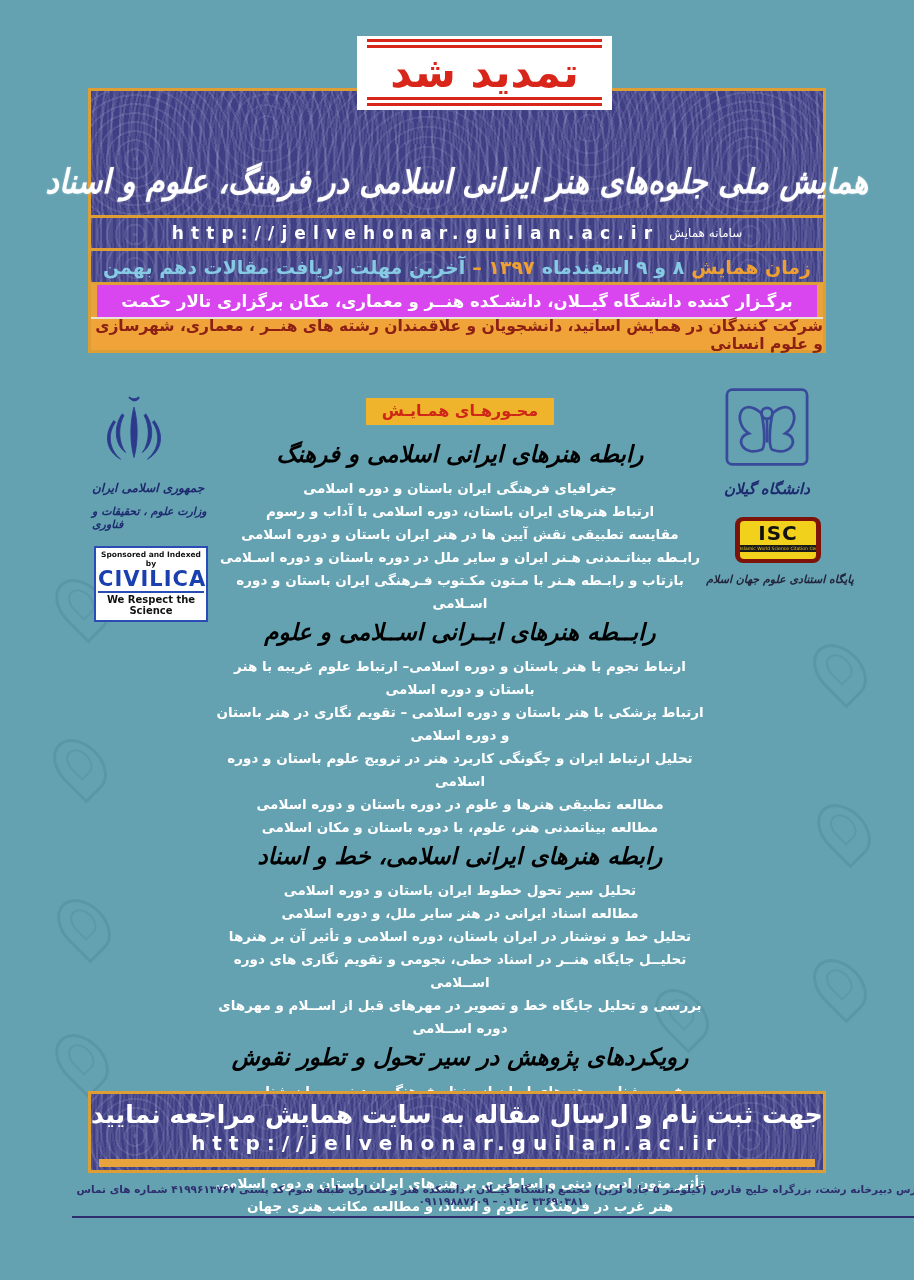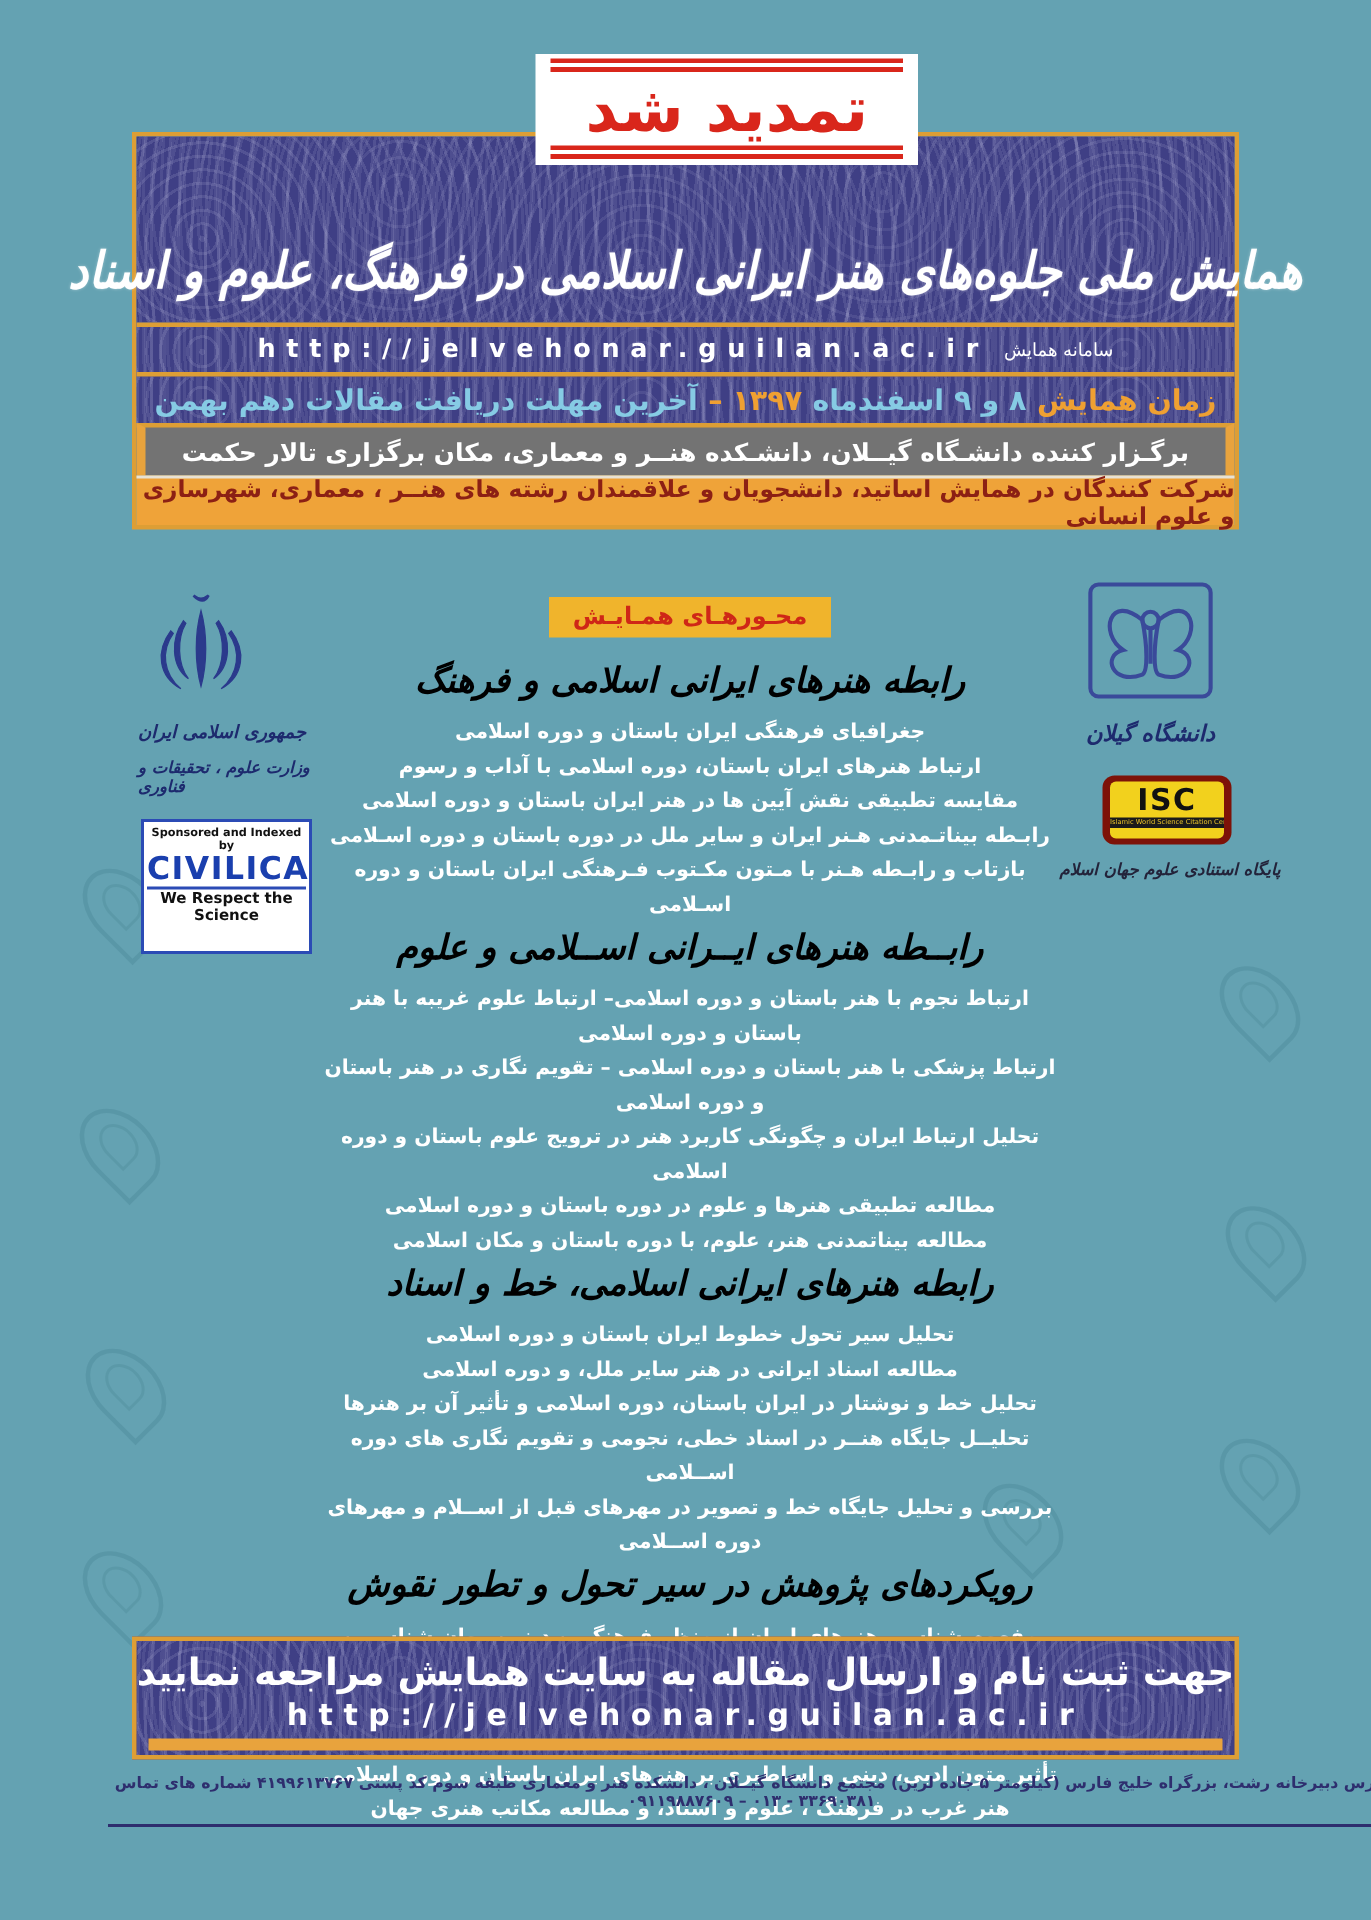--- a/index.html
+++ b/index.html
@@ -26,21 +26,21 @@
     font-size:30px; line-height:1.2; padding:0 14px 14px; text-align:center; transform:scaleY(1.12);
     text-shadow:0 0 2px rgba(255,255,255,.4); white-space:nowrap; }
   .url-bar { height:33px; border-top:3px solid #dd9e35; display:flex; align-items:center;
     justify-content:center; gap:10px; }
   .url-bar .url { color:#fff; font-size:17px; font-weight:bold; letter-spacing:.42em; }
   .url-bar .lbl { color:#fff; font-size:12px; }
   .date-bar { height:34px; border-top:3px solid #dd9e35; display:flex; align-items:center;
     justify-content:center; gap:7px; font-size:19px; font-weight:bold; direction:rtl; }
   .c-orange { color:#efa032; }
   .c-blue { color:#86cbe4; }
-  .green-bar { height:35px; background:#737373; border-top:3px solid #dd9e35;
+  .green-bar { height:35px; background:#d946ef; border-top:3px solid #dd9e35;
     display:flex; align-items:center; justify-content:center; color:#fff; font-weight:bold;
     font-size:16.5px; direction:rtl; border-left:6px solid #e8a33d; border-right:6px solid #e8a33d; }
   .orange-bar { height:33px; background:#efa339; border-top:2px solid #e8e2d4;
     display:flex; align-items:center; justify-content:center; color:#8c2014; font-weight:bold;
     font-size:15.5px; direction:rtl; }
 
   
   .ext-box { position:absolute; left:357px; top:36px; width:255px; z-index:5; background:#fff;
     padding:3px 10px; text-align:center; }
   .dbl { height:10px; background:linear-gradient(#d9261b 0 3px, #fff 3px 6px, #d9261b 6px 9px, #fff 9px); }
@@ -54,21 +54,21 @@
   .sec-items { list-style:none; }
   .sec-items li { color:#ffffff; font-weight:bold; font-size:13.5px; line-height:23px; }
 
   
   .iran-logo { position:absolute; left:92px; top:395px; width:120px; }
   .iran-logo .txt1 { color:#1d2a6e; font-size:12px; font-weight:bold; font-family:"DejaVu Serif",serif;
     font-style:italic; margin-top:4px; }
   .iran-logo .txt2 { color:#1d2a6e; font-size:11px; font-weight:bold; font-family:"DejaVu Serif",serif;
     font-style:italic; margin-top:10px; }
   .civilica { position:absolute; left:94px; top:546px; width:114px; background:#fff;
-    border:2px solid #2b4bb5; text-align:center; padding:2px 2px 18px; }
+    border:2px solid #2b4bb5; text-align:center; padding:2px 2px 4px; }
   .civilica .top { font-size:7.5px; font-weight:bold; color:#111; }
   .civilica .name { font-size:21px; font-weight:bold; color:#1a3fae; letter-spacing:1px; line-height:1.05; }
   .civilica .bot { font-size:10px; font-weight:bold; color:#111; border-top:2px solid #2b4bb5; margin-top:1px; padding-top:1px; }
 
   
   .guilan { position:absolute; left:712px; top:386px; width:110px; text-align:center; }
   .guilan .lbl { color:#1d2a6e; font-size:15px; font-weight:bold; font-family:"DejaVu Serif",serif;
     font-style:italic; margin-top:8px; }
   .isc { position:absolute; left:735px; top:517px; width:86px; height:46px; background:#7d1208;
     border-radius:8px; padding:4px 5px; }

